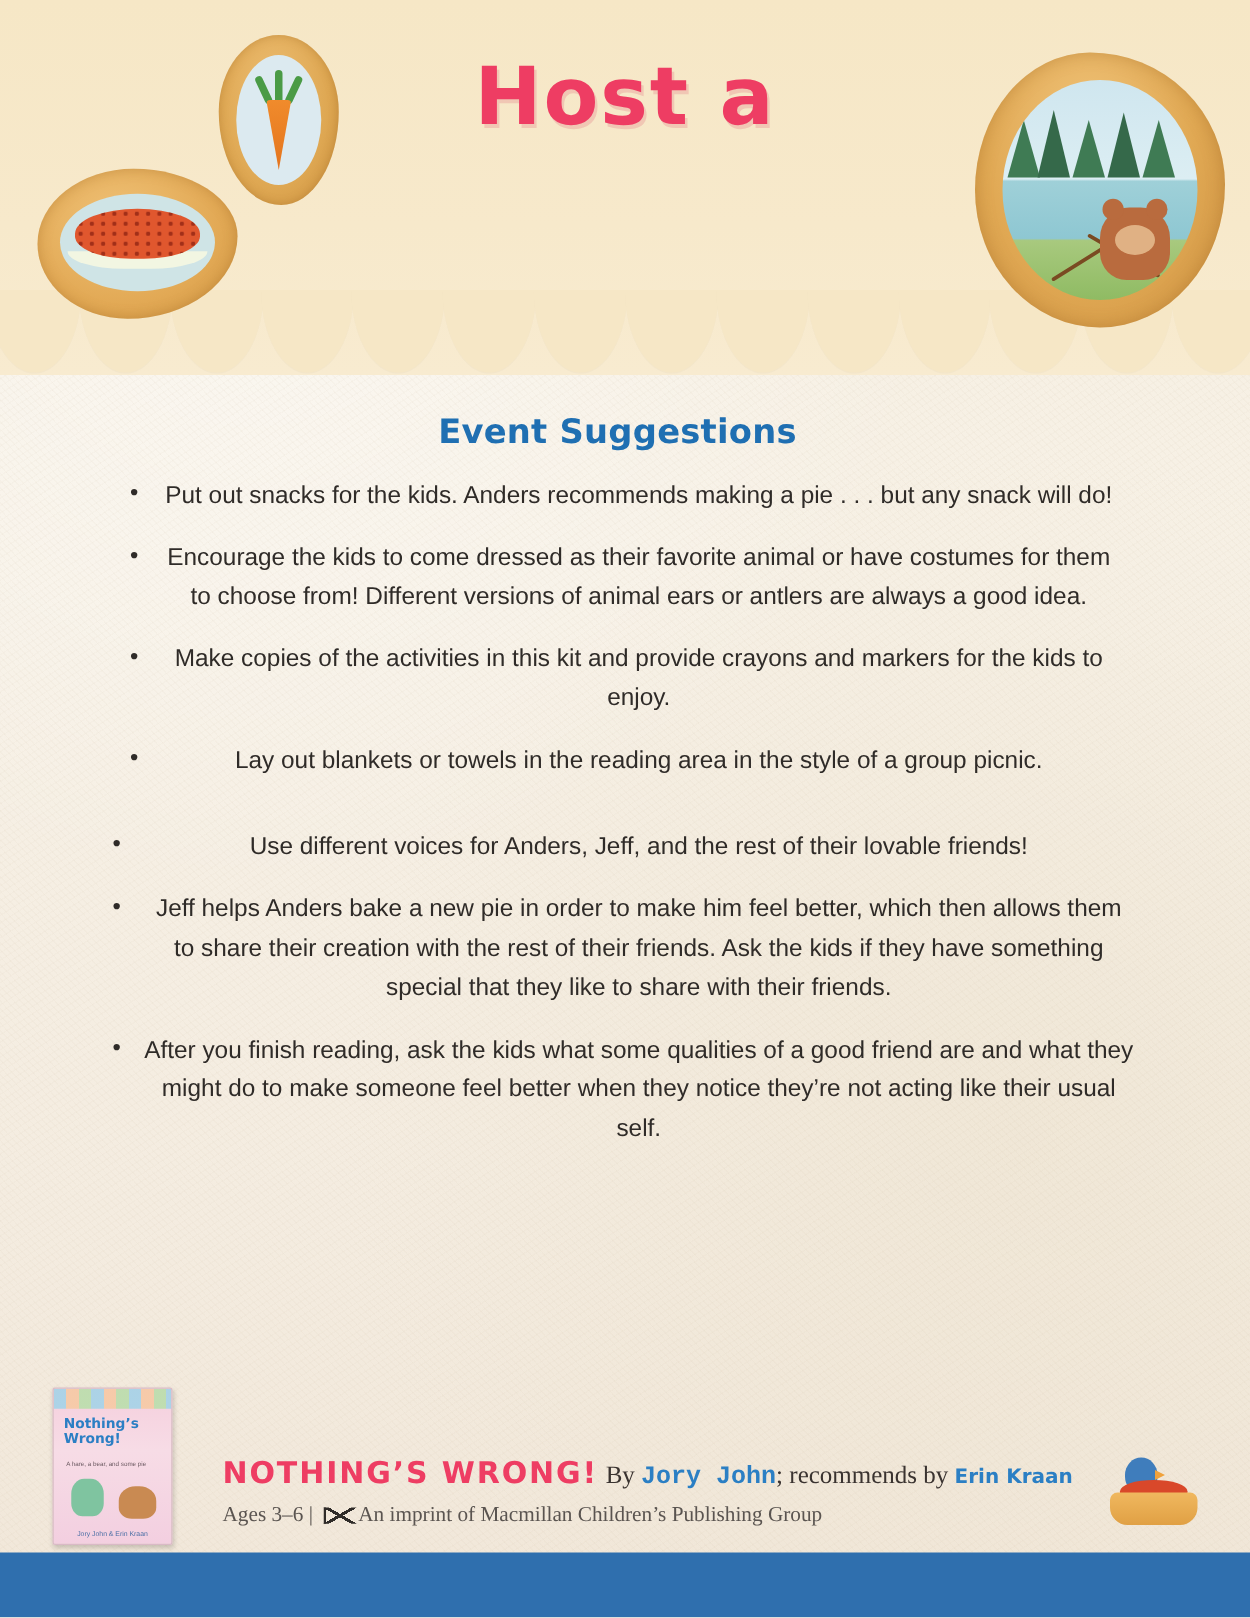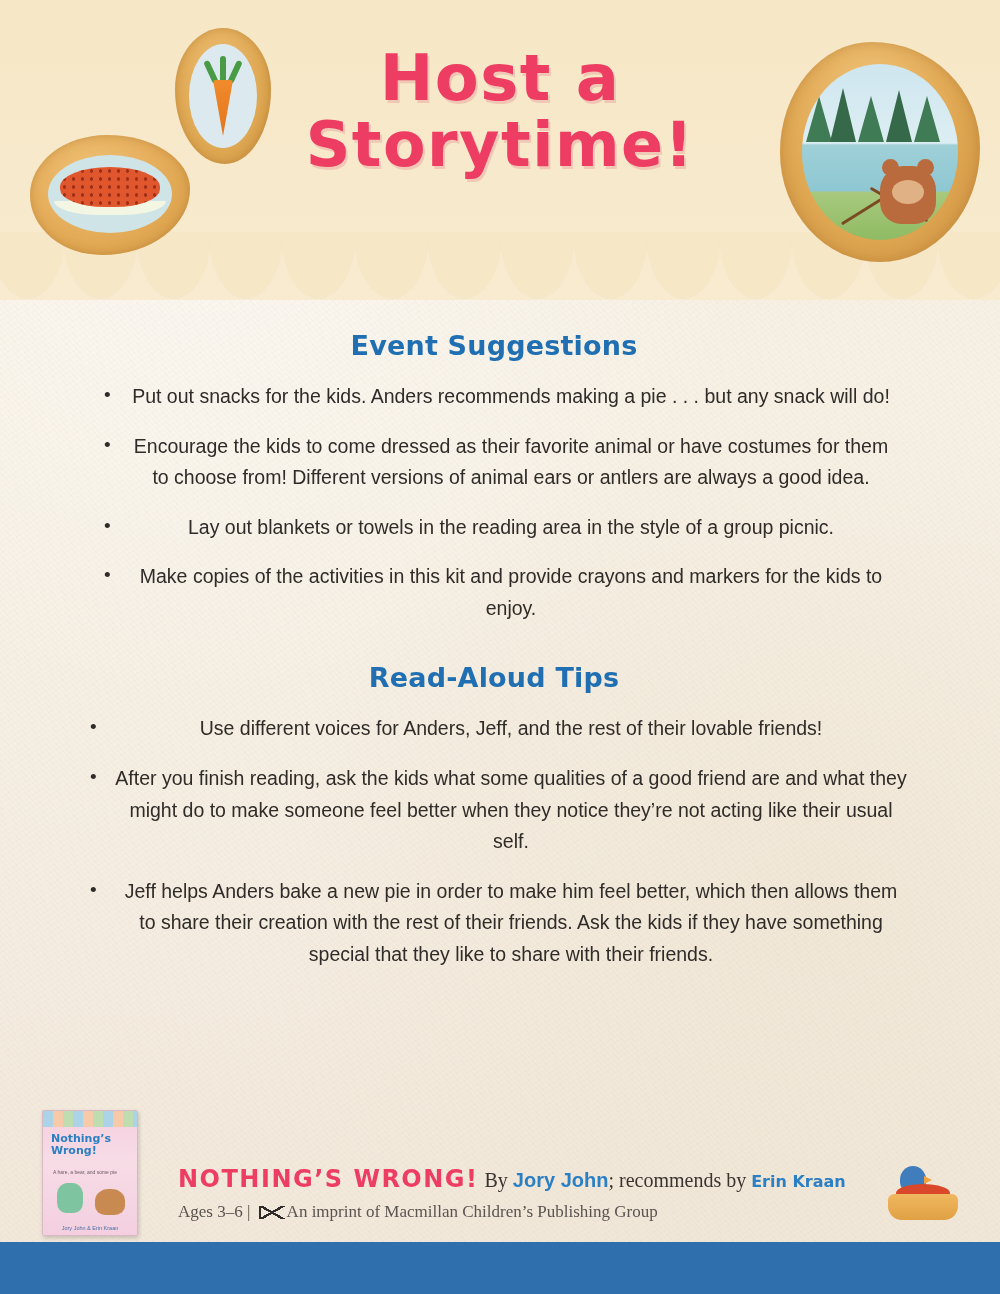--- a/index.html
+++ b/index.html
@@ -283,21 +283,21 @@
   }
   .credit-line1 .booktitle {
     font-family: "DejaVu Sans", sans-serif;
     color: #ee3d63;
     font-weight: bold;
     font-size: 24px;
     letter-spacing: 1.5px;
     margin-right: 6px;
   }
   .credit-line1 .byname {
-    font-family: Liberation Sans, sans-serif;
+    font-family: Liberation Mono, monospace;
     color: #2b7fc4;
     font-weight: bold;
     font-size: 20px;
   }
   .credit-line1 .illname {
     font-family: "DejaVu Sans", sans-serif;
     color: #2b7fc4;
     font-weight: bold;
     font-size: 16px;
   }
@@ -404,41 +404,39 @@
       <div class="rod"></div>
       <div class="rod2"></div>
       <div class="bear">
           <div class="bear-face"></div>
         </div>
     </div>
   </div>
 
   <div class="title-wrap">
     <div class="title-line l1">Host a</div>
-    <div class="title-line l2">Storytime!</div>
   </div>
 
   <div class="content">
 
     <div class="section sugg">
       <h2 class="section-head">Event Suggestions</h2>
       <ul class="bullets">
         <li>Put out snacks for the kids. Anders recommends making a pie . . . but any snack will do!</li>
         <li>Encourage the kids to come dressed as their favorite animal or have costumes for them to choose from! Different versions of animal ears or antlers are always a good idea.</li>
+        <li>Make copies of the activities in this kit and provide crayons and markers for the kids to enjoy.</li>
         <li>Lay out blankets or towels in the reading area in the style of a group picnic.</li>
-        <li>Make copies of the activities in this kit and provide crayons and markers for the kids to enjoy.</li>
       </ul>
     </div>
 
     <div class="section tips">
-      <h2 class="section-head">Read-Aloud Tips</h2>
       <ul class="bullets">
         <li>Use different voices for Anders, Jeff, and the rest of their lovable friends!</li>
+        <li>Jeff helps Anders bake a new pie in order to make him feel better, which then allows them to share their creation with the rest of their friends. Ask the kids if they have something special that they like to share with their friends.</li>
         <li>After you finish reading, ask the kids what some qualities of a good friend are and what they might do to make someone feel better when they notice they’re not acting like their usual self.</li>
-        <li>Jeff helps Anders bake a new pie in order to make him feel better, which then allows them to share their creation with the rest of their friends. Ask the kids if they have something special that they like to share with their friends.</li>
       </ul>
     </div>
 
   </div>
 
   <div class="footer">
 
     <div class="book-cover">
       <div class="bc-top"></div>
       <div class="bc-title">Nothing’s Wrong!</div>

